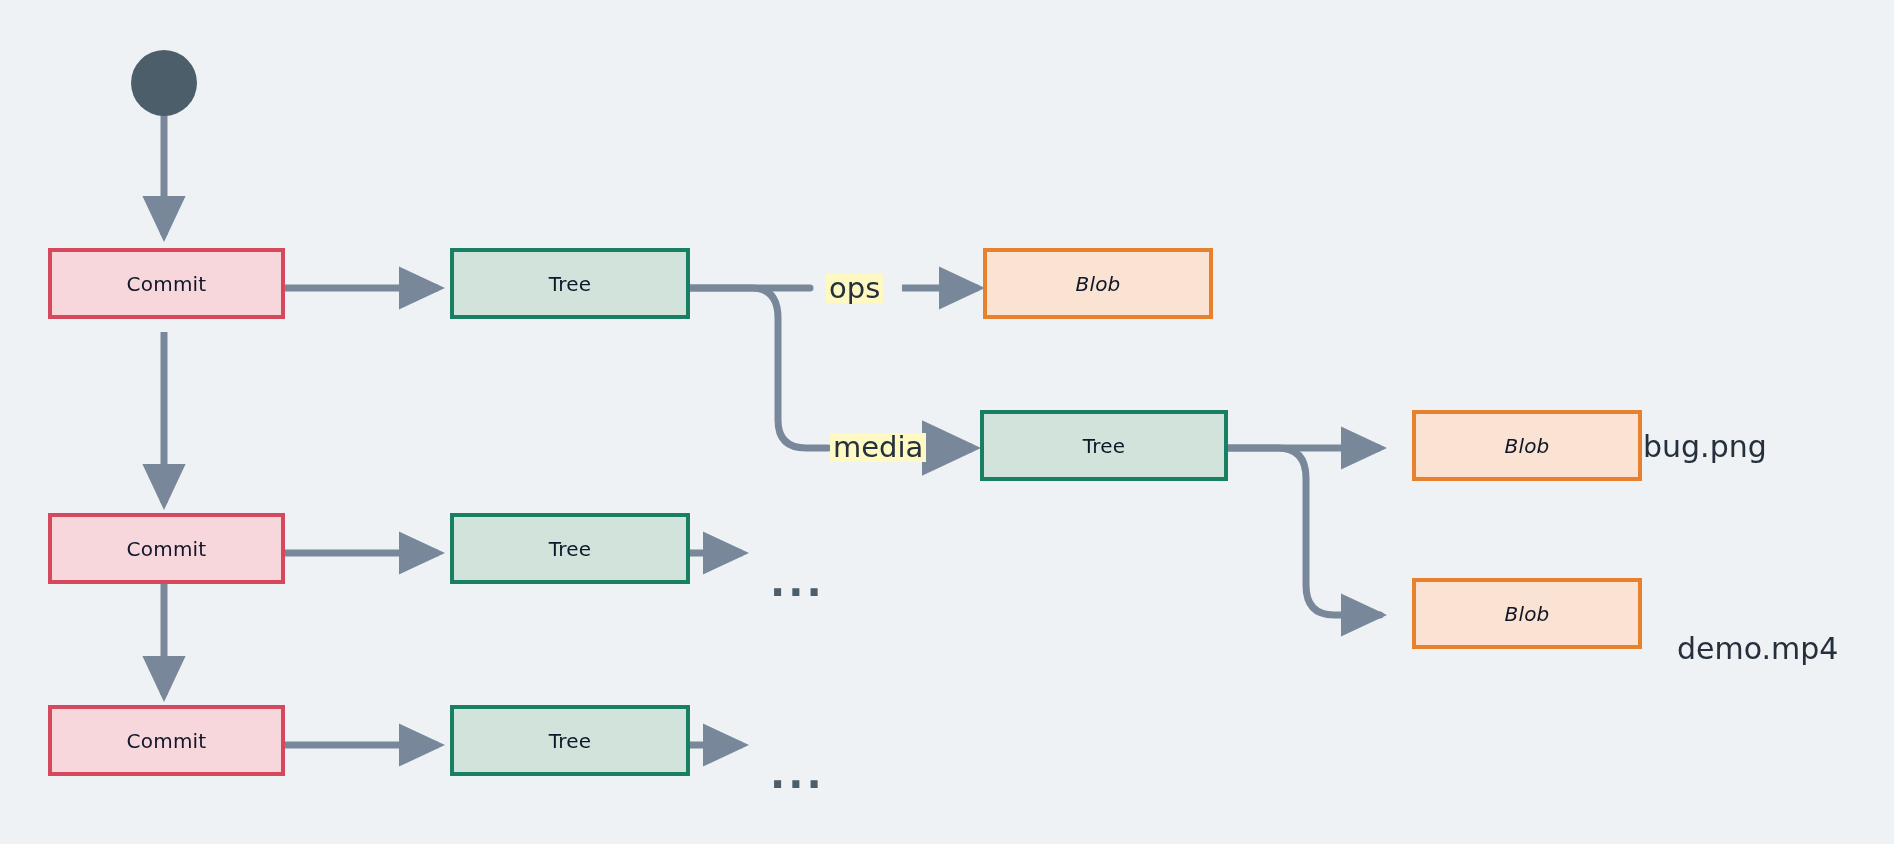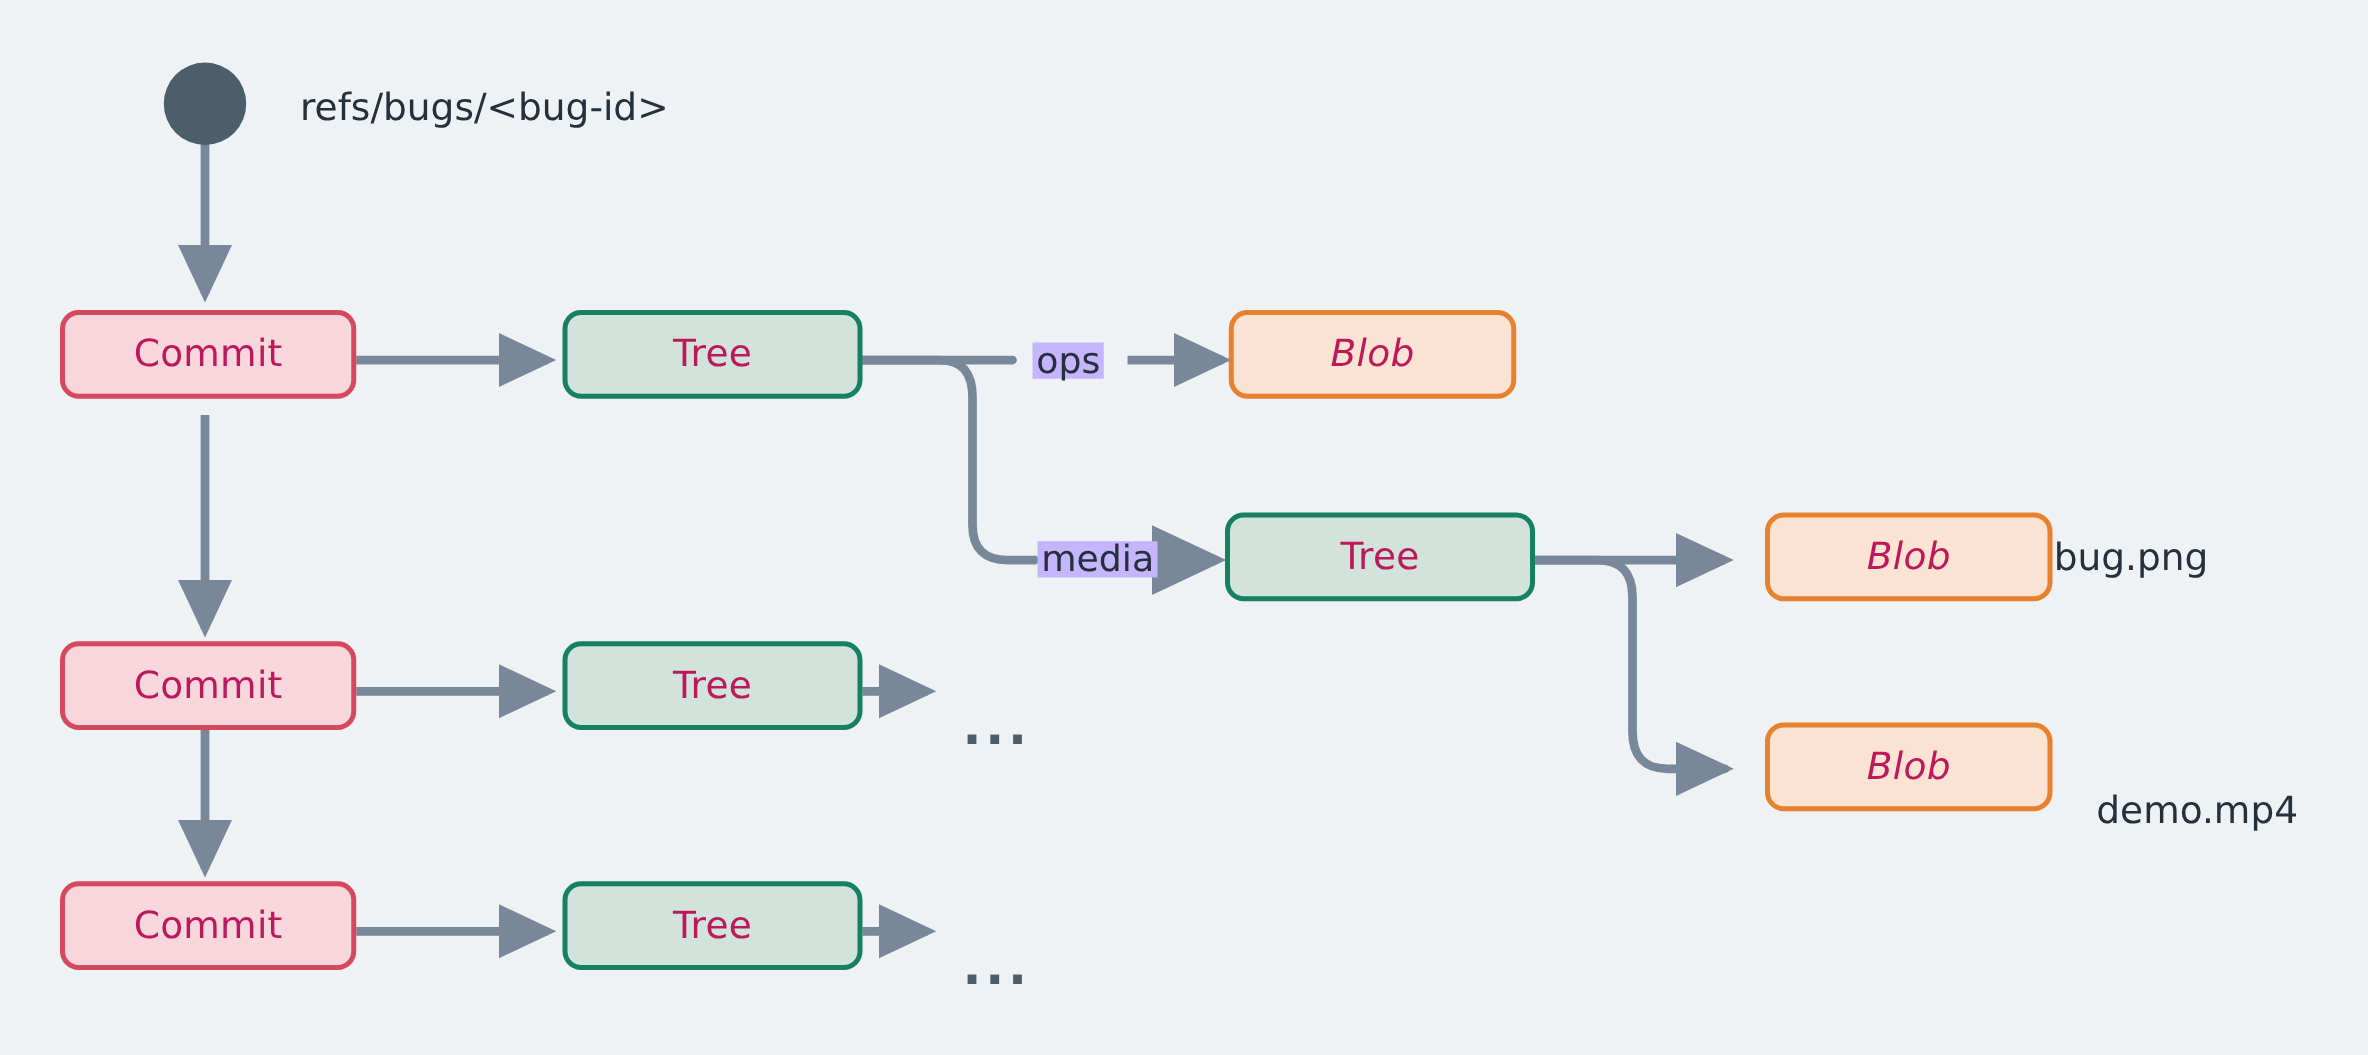--- a/index.html
+++ b/index.html
@@ -25,26 +25,26 @@
     width: 1894px;
     height: 844px;
     pointer-events: none;
   }
   .node {
     position: absolute;
     box-sizing: border-box;
     display: flex;
     align-items: center;
     justify-content: center;
-    border-radius: 15px;
+    border-radius: 0;
     border-width: 4px;
     border-style: solid;
-    font-size: 30px;
+    font-size: 20px;
     letter-spacing: 0.2px;
-    color: #be185d;
+    color: #0f172a;
     white-space: nowrap;
   }
   .node-commit {
     background: #f7d6dc;
     border-color: #d6485e;
   }
   .node-tree {
     background: #d2e3dc;
     border-color: #177f62;
     justify-content: center;
@@ -67,21 +67,21 @@
     color: #25303c;
     white-space: nowrap;
     line-height: 1;
   }
   .edge-label {
     position: absolute;
     font-size: 29px;
     color: #25303c;
     white-space: nowrap;
     line-height: 1;
-    background: #c4b5fd;
+    background: #fef9c3;
     padding: 0 3px;
   }
   .ellipsis {
     position: absolute;
     font-size: 40px;
     font-weight: 700;
     color: #4d5e6b;
     letter-spacing: 3px;
     line-height: 1;
     white-space: nowrap;
@@ -116,21 +116,20 @@
     <line x1="941" y1="448" x2="972" y2="448" stroke="#78879a" stroke-width="9" marker-end="url(#arrowhead)"></line>
 
     <path d="M 1228 448 L 1380 448" fill="none" stroke="#78879a" stroke-width="7" marker-end="url(#arrowhead)"></path>
     <path d="M 1228 448 L 1278 448 Q 1306 448 1306 478 L 1306 585 Q 1306 615 1334 615 L 1380 615" fill="none" stroke="#78879a" stroke-width="7" stroke-linecap="round" marker-end="url(#arrowhead)"></path>
 
     <line x1="690" y1="553" x2="742" y2="553" stroke="#78879a" stroke-width="7" marker-end="url(#arrowhead)"></line>
     <line x1="690" y1="745" x2="742" y2="745" stroke="#78879a" stroke-width="7" marker-end="url(#arrowhead)"></line>
   </svg>
 
   <div class="ref-dot" style="left:131px; top:50px;"></div>
-  <div class="plain-label" style="left:240px; top:72px;">refs/bugs/&lt;bug-id&gt;</div>
 
   <div class="node node-commit" style="left:48px; top:248px; width:237px; height:71px;">
     <span>Commit</span>
   </div>
   <div class="node node-commit" style="left:48px; top:513px; width:237px; height:71px;">
     <span>Commit</span>
   </div>
   <div class="node node-commit" style="left:48px; top:705px; width:237px; height:71px;">
     <span>Commit</span>
   </div>

